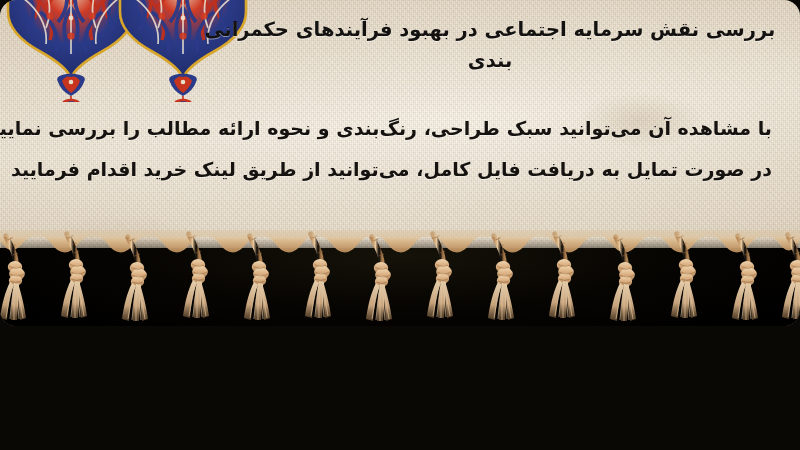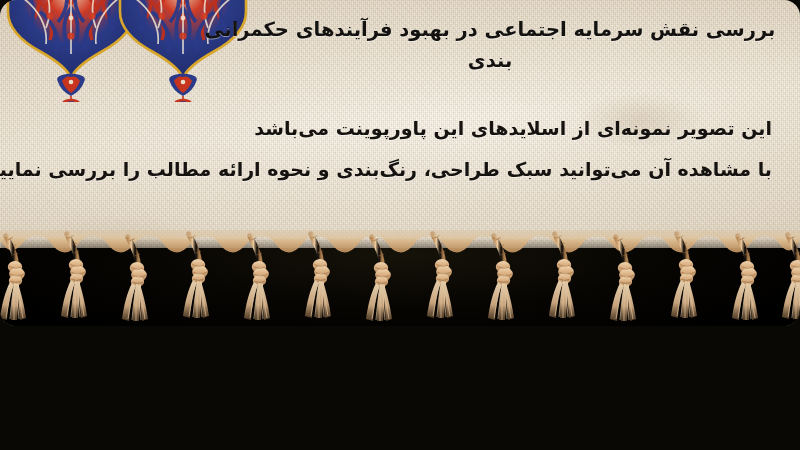--- a/index.html
+++ b/index.html
@@ -245,22 +245,22 @@
     </svg>
 
   </div>
 
   <div class="title">
     <div>بررسی نقش سرمایه اجتماعی در بهبود فرآیندهای حکمرانی</div>
     <div>بندی</div>
   </div>
 
   <div class="body">
-    <div class="ln">این تصویر نمونه‌ای از اسلایدهای این پاورپوینت می‌باشد</div>
     <div class="ln">با مشاهده آن می‌توانید سبک طراحی، رنگ‌بندی و نحوه ارائه مطالب را بررسی نمایید</div>
+    <div class="ln">در صورت تمایل به دریافت فایل کامل، می‌توانید از طریق لینک خرید اقدام فرمایید</div>
   </div>
 
   <div class="bandtop"></div>
   <div class="blackband"></div>
 
   <svg class="fringe" width="800" height="96" viewBox="0 0 800 96" preserveAspectRatio="none">
     <defs>
       <linearGradient id="cordG" x1="0" y1="0" x2="1" y2="0">
         <stop offset="0%" stop-color="#b98a58"></stop>
         <stop offset="35%" stop-color="#e8c79c"></stop>

